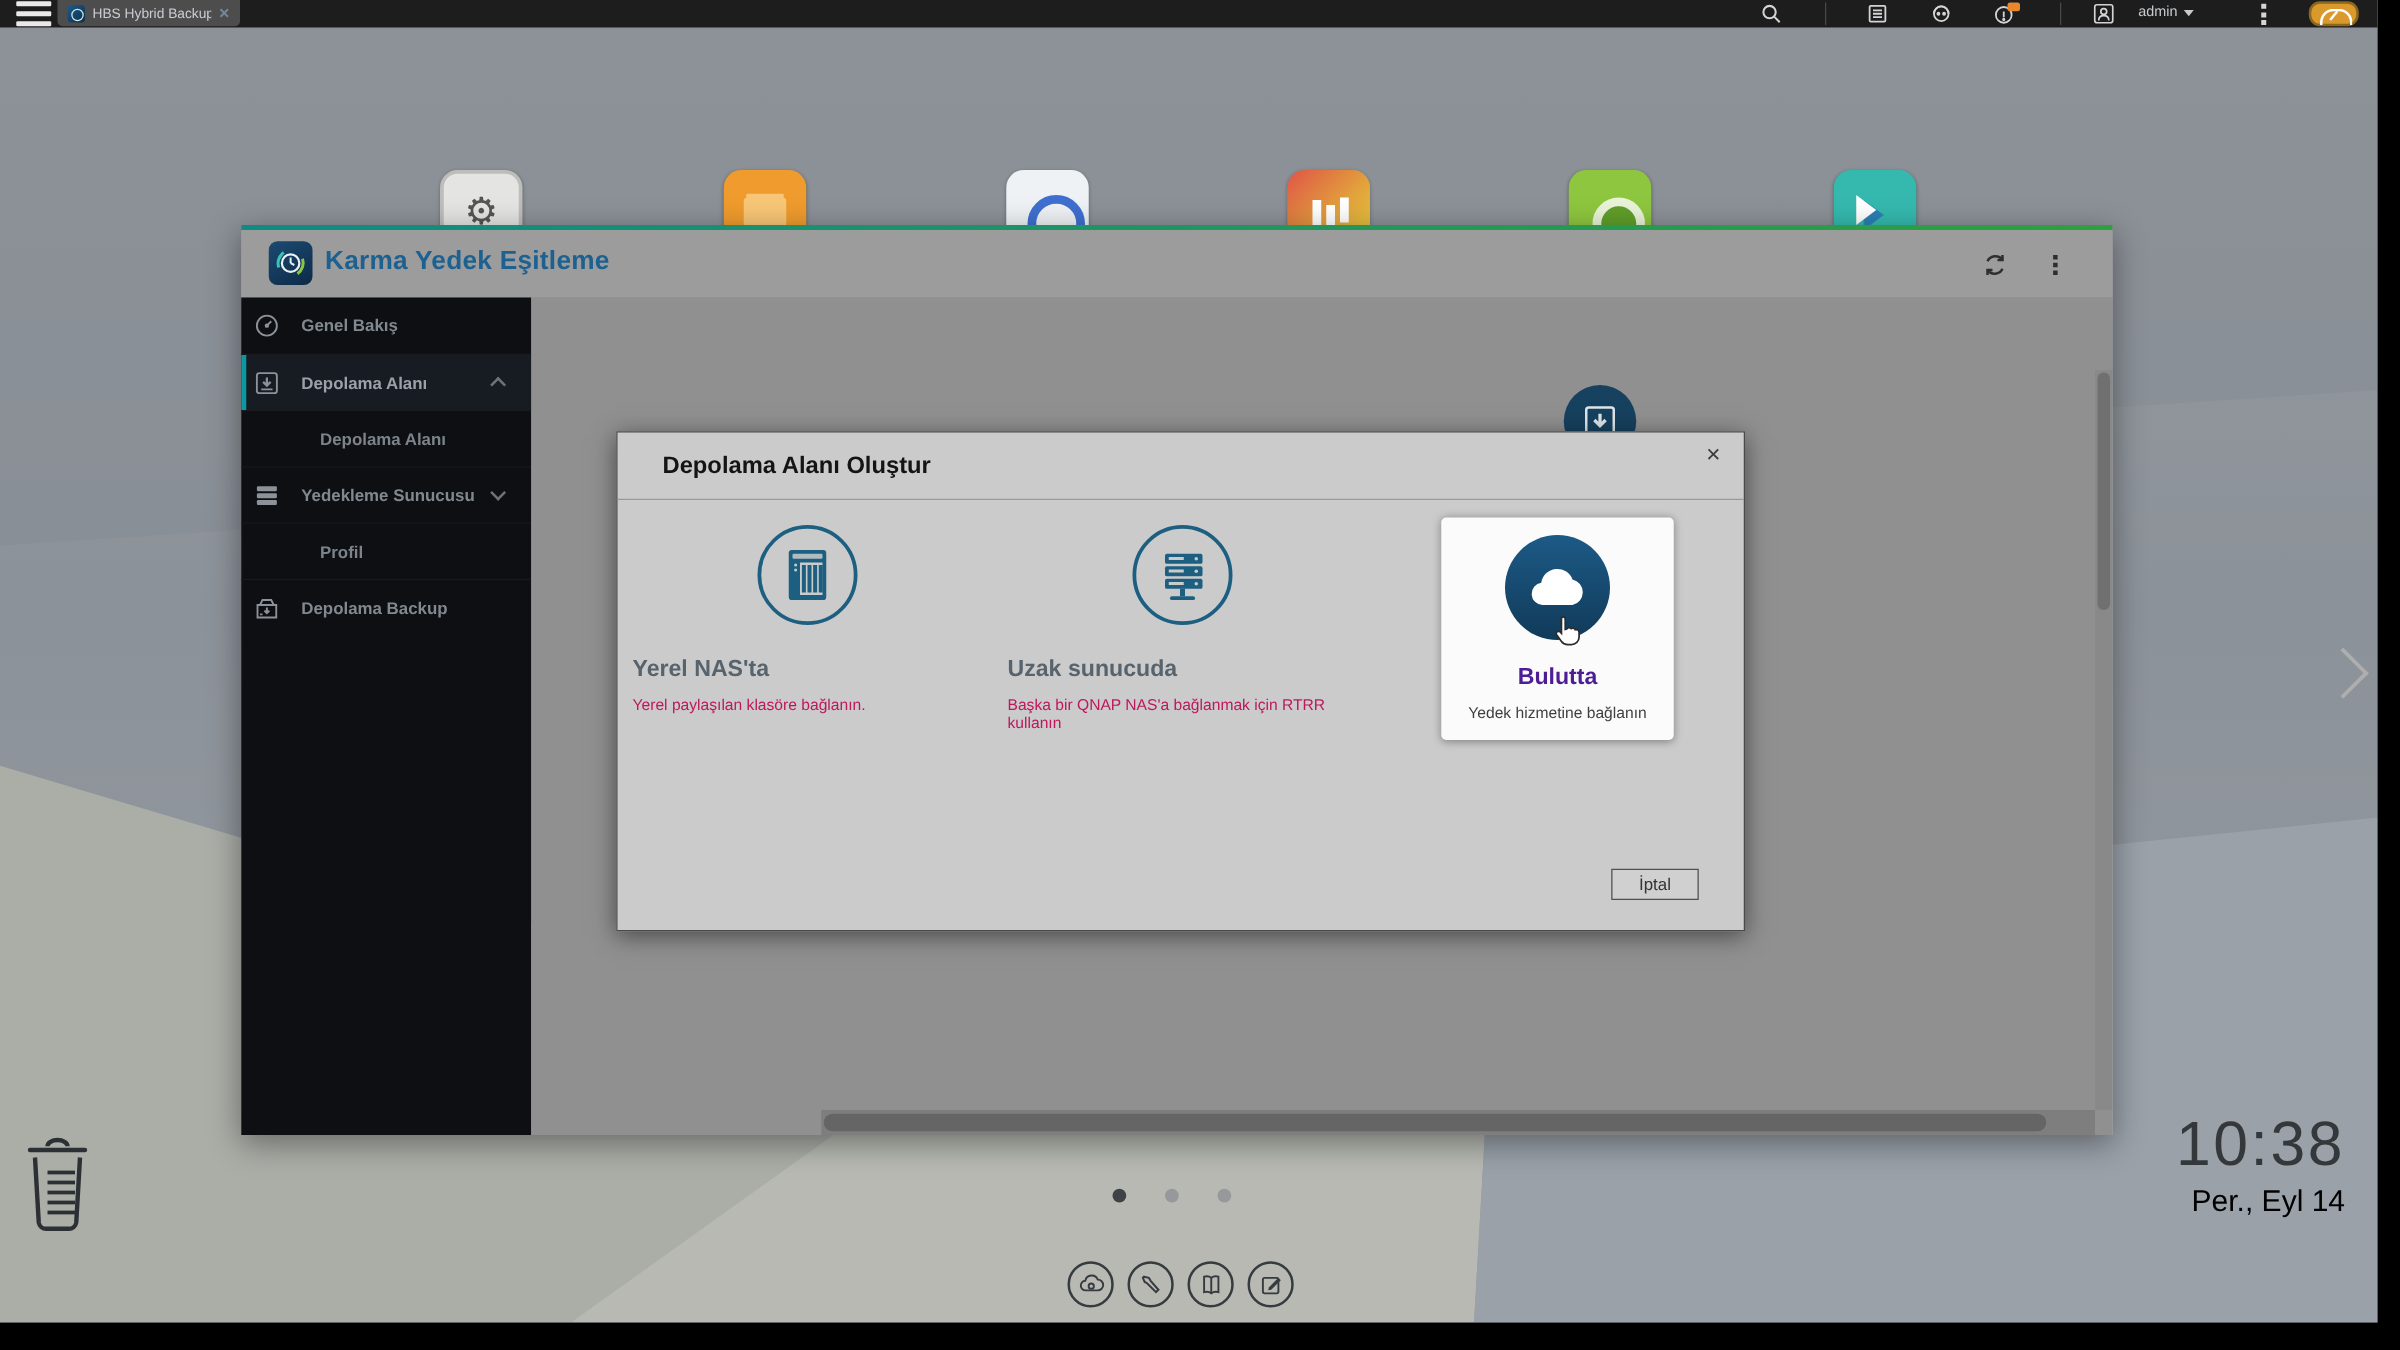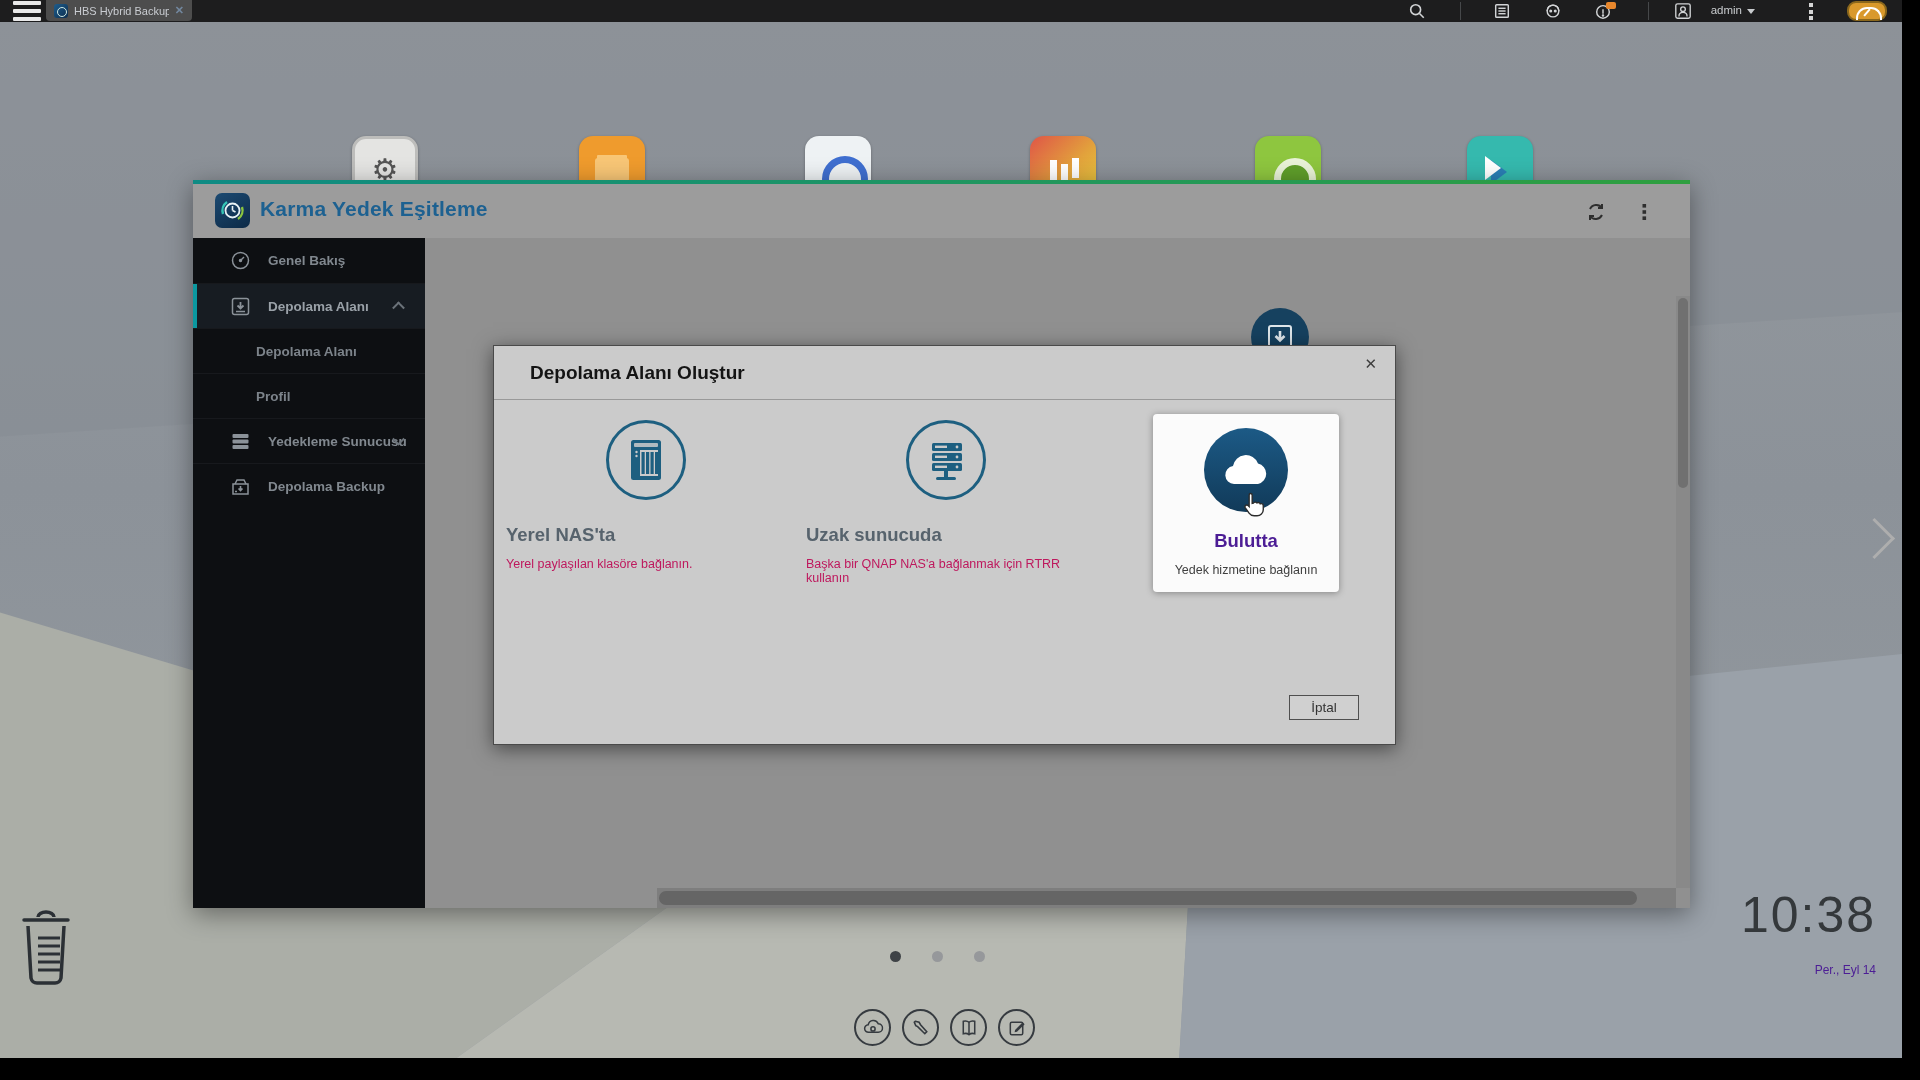--- a/index.html
+++ b/index.html
@@ -55,21 +55,21 @@
   .appwin { position:absolute; left:193px; top:180px; width:1497px; height:728px; box-shadow:0 6px 24px rgba(0,0,0,.4); z-index:10; }
   .win-topline { position:absolute; left:0; top:0; width:100%; height:4px; background:linear-gradient(90deg,#0f8b84,#2f9f3f); }
   .titlebar { position:absolute; left:0; top:4px; width:100%; height:54px; background:#9c9c9c; display:flex; align-items:center; }
   .hbs-icon { position:absolute; left:22px; top:9px; width:35px; height:35px; border-radius:7px; background:linear-gradient(150deg,#1c4a72,#0d2a47); }
   .hbs-icon svg { position:absolute; left:4px; top:4px; width:27px; height:27px; }
   .win-title { position:absolute; left:67px; top:13px; font-size:21px; font-weight:bold; color:#1d6191; letter-spacing:.2px; }
   .win-act { position:absolute; top:16px; width:24px; height:24px; color:#2e2e2e; cursor:pointer; }
   .win-act svg { width:100%; height:100%; }
 
   .sidebar { position:absolute; left:0; top:58px; width:232px; height:670px; background:#0d0f12; }
-  .sb-item { position:relative; height:45px; display:flex; align-items:center; padding-left:37px; gap:17px; cursor:pointer; border-top:1px solid #17191d; }
+  .sb-item { position:relative; height:45px; display:flex; align-items:center; padding-left:10px; gap:17px; cursor:pointer; border-top:1px solid #17191d; }
   .sb-item:first-child { border-top:none; }
   .sb-item .sb-ic { width:21px; height:21px; color:#8b9299; flex:0 0 auto; }
   .sb-item .sb-ic svg { width:100%; height:100%; }
   .sb-label { font-size:13.5px; font-weight:bold; color:#81888f; }
   .sb-item.active { background:#171c22; }
   .sb-item.active::before { content:""; position:absolute; left:0; top:0; width:4px; height:100%; background:#0b98a0; }
   .sb-item.sub { padding-left:63px; }
   .sb-item.sub .sb-label { font-weight:bold; color:#7c838a; }
   .sb-chev { position:absolute; right:22px; top:50%; width:9px; height:9px; border-right:2px solid #6c737a; border-bottom:2px solid #6c737a; }
   .sb-chev.up { transform:translateY(-30%) rotate(-135deg); }
@@ -106,21 +106,21 @@
   .next-chev::before { content:""; position:absolute; left:4px; top:8px; width:26px; height:26px; border-right:3px solid #aeaeae; border-top:3px solid #aeaeae; transform:rotate(45deg); }
   .pager { position:absolute; left:890px; top:951px; display:flex; gap:31px; }
   .pager .dot { width:11px; height:11px; border-radius:50%; background:#96989b; cursor:pointer; }
   .pager .dot.active { background:#3e4246; }
   .dock { position:absolute; left:854px; top:1009px; display:flex; gap:11px; }
   .dock-ic { width:37px; height:37px; border-radius:50%; border:2.5px solid #363b40; position:relative; color:#363b40; cursor:pointer; }
   .dock-ic svg { position:absolute; left:50%; top:50%; transform:translate(-50%,-50%); width:21px; height:21px; }
   .trash { position:absolute; left:16px; top:908px; width:60px; height:84px; cursor:pointer; }
   .clockbox { position:absolute; right:26px; top:888px; text-align:right; }
   .clock-time { font-size:50px; font-weight:300; color:#34383b; letter-spacing:2px; line-height:1.1; }
-  .clock-date { margin-top:20px; font-size:12px; color:#4c1d95; }
+  .clock-date { margin-top:5px; font-size:24px; color:#000000; }
 </style>
 </head>
 <body>
 
 <div id="display">
 
   <div class="wall">
     <div class="wp-shape wp4"></div>
     <div class="wp-shape wp1"></div>
     <div class="wp-shape wp2"></div>
@@ -241,31 +241,31 @@
               <rect x="2.5" y="2.5" width="16" height="16" rx="2"></rect>
               <path d="M10.5 6 v6 M7.5 9.5 l3 3 3-3" stroke-width="1.8"></path>
               <line x1="6" y1="15.5" x2="15" y2="15.5"></line>
             </svg></span>
         <span class="sb-label" style="color:#9aa1a8">Depolama Alanı</span>
         <span class="sb-chev up"></span>
       </div>
       <div class="sb-item sub">
         <span class="sb-label">Depolama Alanı</span>
       </div>
-      <div class="sb-item sub">
-        <span class="sb-label">Profil</span>
-      </div>
       <div class="sb-item">
         <span class="sb-ic"><svg viewBox="0 0 21 21" fill="currentColor">
               <rect x="2.5" y="3" width="16" height="4" rx="1"></rect>
               <rect x="2.5" y="8.5" width="16" height="4" rx="1"></rect>
               <rect x="2.5" y="14" width="16" height="4" rx="1"></rect>
             </svg></span>
         <span class="sb-label">Yedekleme Sunucusu</span>
         <span class="sb-chev down"></span>
+      </div>
+      <div class="sb-item sub">
+        <span class="sb-label">Profil</span>
       </div>
       <div class="sb-item">
         <span class="sb-ic"><svg viewBox="0 0 21 21" fill="none" stroke="currentColor" stroke-width="1.5">
               <path d="M3 8 h15 v10 h-15 z"></path>
               <path d="M5 8 l2-4 h7 l2 4"></path>
               <path d="M10.5 10 v4 M8.5 12.5 l2 2 2-2" stroke-width="1.6"></path>
               <line x1="5" y1="15.5" x2="7" y2="15.5"></line>
             </svg></span>
         <span class="sb-label">Depolama Backup</span>
       </div>

